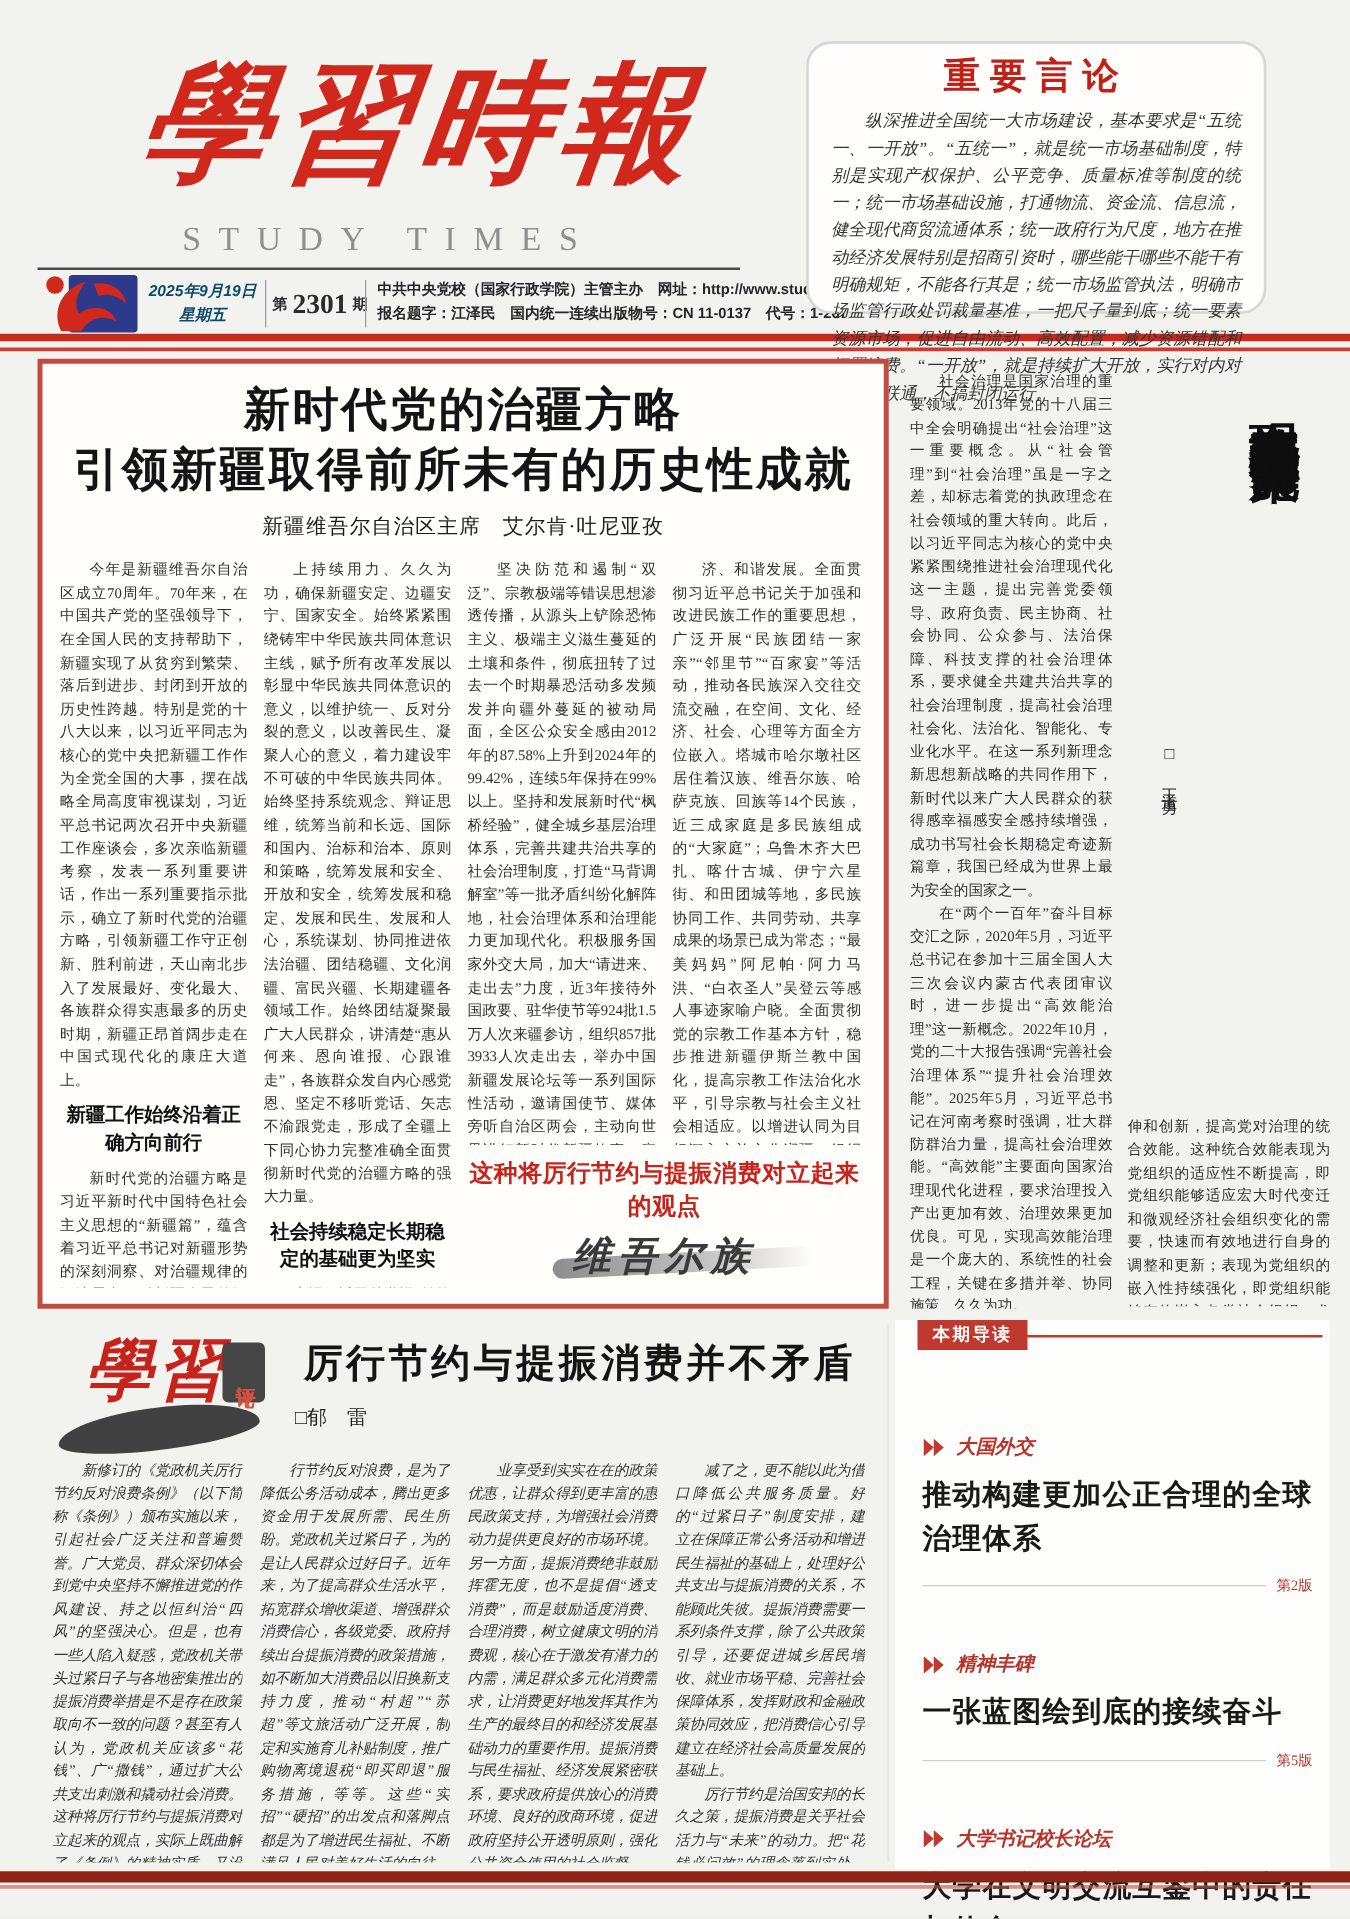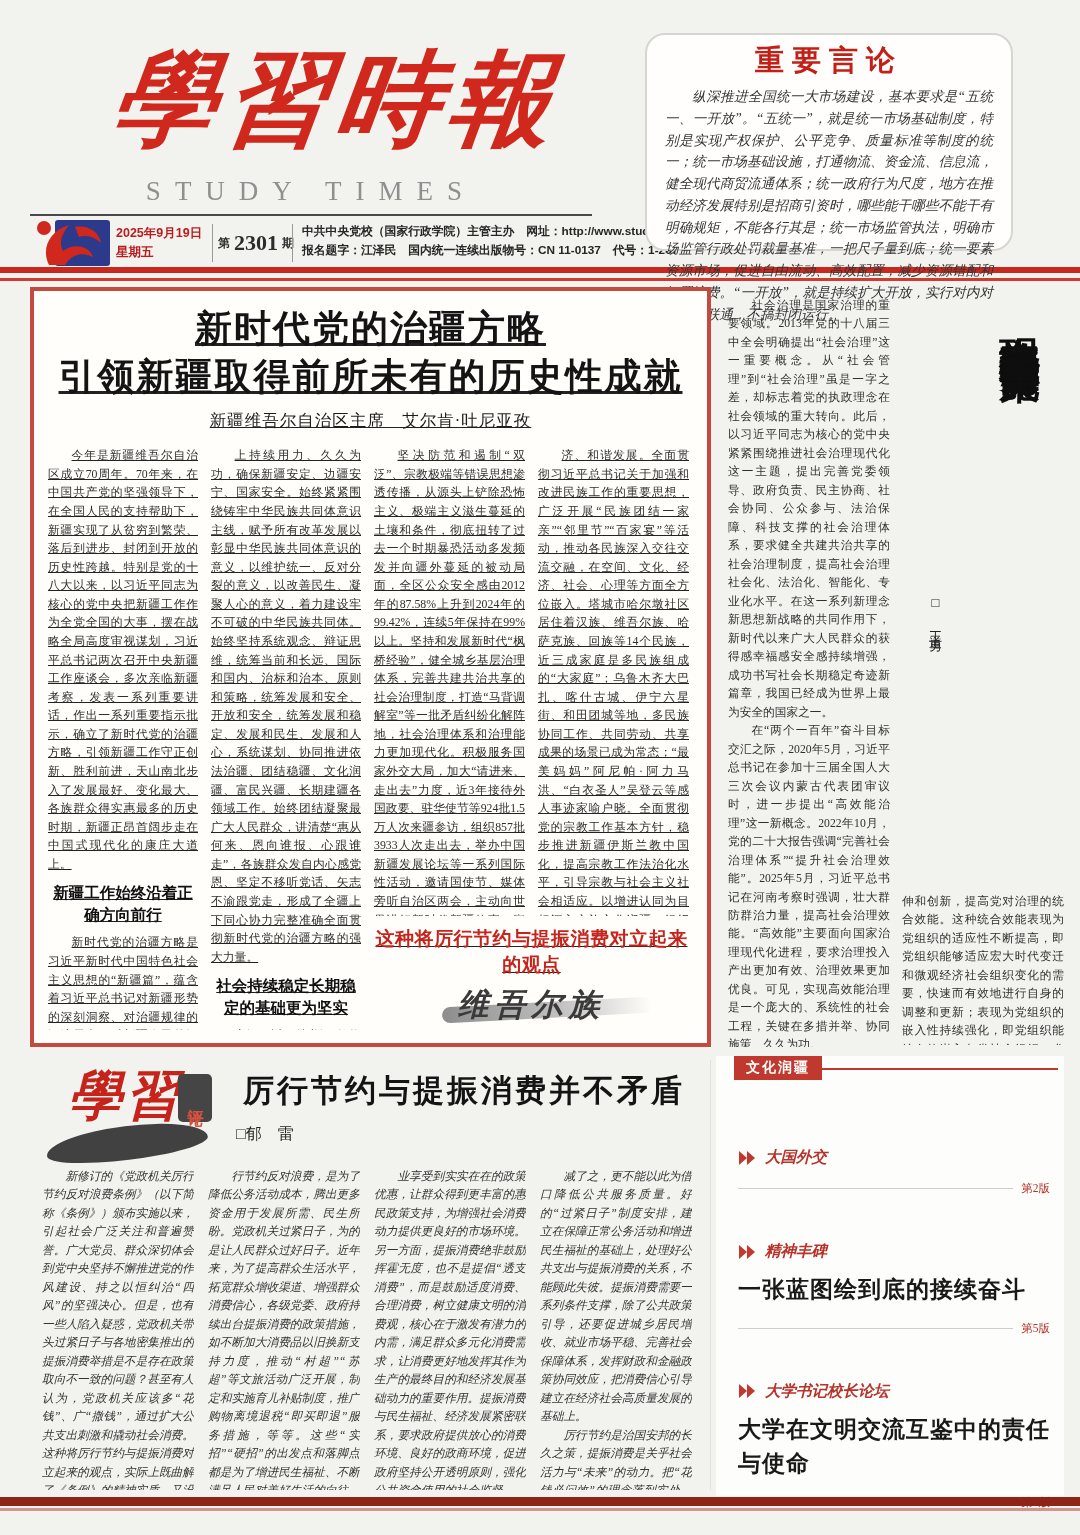--- a/index.html
+++ b/index.html
@@ -8,43 +8,43 @@
 
   
   .brand-title{position:absolute;left:112px;top:30px;width:470px;height:150px;
     font-size:104px;line-height:1.35;font-weight:900;color:#d0281c;letter-spacing:8px;
     transform:skewX(-7deg);font-style:italic;white-space:nowrap;}
   .brand-sub{position:absolute;left:30px;top:176px;width:562px;text-align:center;
     font-size:27px;letter-spacing:14px;color:#8f8f8f;font-weight:500;}
   .mast-rule{position:absolute;left:30px;top:214px;width:562px;height:2px;background:#4a4a4a;}
 
   .logo{position:absolute;left:35px;top:219px;width:76px;height:48px;}
-  .date-block{position:absolute;left:116px;top:224px;width:92px;text-align:left;
-    font-family:"Liberation Sans",sans-serif;font-weight:700;font-size:12.5px;line-height:1.55;color:#b91c1c;}
+  .date-block{position:absolute;left:116px;top:224px;width:92px;text-align:center;
+    font-family:"Liberation Sans",sans-serif;font-weight:700;font-size:12.5px;line-height:1.55;color:#0c4a6e;font-style:italic;}
   .info-div{position:absolute;top:224px;width:1px;height:38px;background:#9a9a9a;}
   .info-div.d1{left:212px;} .info-div.d2{left:292px;}
   .issue-block2{position:absolute;left:218px;top:230px;width:74px;text-align:center;color:#2c2c2c;white-space:nowrap;}
   .issue-block2 .small{font-family:"Liberation Sans",sans-serif;font-size:12px;font-weight:700;vertical-align:3px;}
   .issue-block2 .big{font-size:22px;font-weight:700;}
   .pub-block{position:absolute;left:302px;top:222px;width:392px;
     font-family:"Liberation Sans",sans-serif;font-weight:600;font-size:11.8px;line-height:1.62;color:#262626;white-space:nowrap;}
   .red-rule-thick{position:absolute;left:0;top:267px;width:1080px;height:6px;background:#c9281e;}
   .red-rule-thin{position:absolute;left:0;top:278px;width:1080px;height:3px;background:#cf3b30;}
 
   
   .quote-box{position:absolute;left:612px;top:33px;width:368px;height:218px;box-sizing:border-box;
     background:#fffefd;border:2px solid #d5d5d2;border-radius:20px;padding:6px 18px 0 18px;margin-left:33px;}
   .quote-title{text-align:center;color:#c220166;}
   .quote-title{color:#c22016;font-family:"Liberation Sans",sans-serif;font-weight:800;font-size:29px;letter-spacing:8px;}
   .quote-body{margin-top:5px;font-size:13.6px;line-height:1.6;text-align:justify;text-indent:2em;
     color:#343434;font-style:italic;}
 
   
   .lead-box{position:absolute;left:30px;top:287px;width:681px;height:760px;box-sizing:border-box;
-    background:#fffefb;border:4px solid #c24a40;padding:14px 14px 24px 14px;text-decoration:underline;}
+    background:#fffefb;border:4px solid #c24a40;padding:14px 14px 24px 14px;}
   .lead-h1{ text-align:center;font-weight:700;color:#141414;letter-spacing:2px;line-height:1.3;}
   .lead-h1 .l1{display:block;font-size:37px;}
   .lead-h1 .l2{display:block;font-size:37px;}
   .lead-byline{text-align:center;font-size:16.5px;margin-top:9px;color:#1c1c1c;letter-spacing:1px;}
   .lead-cols{display:flex;gap:13px;margin-top:14px;height:584px;overflow:hidden;}
   .lcol{width:150px;flex:none;overflow:hidden;font-size:11.8px;line-height:1.575;text-align:justify;color:#2f2f2f;}
   .lcol p{margin:0 0 1px 0;text-indent:2em;}
   .lsub{font-family:"Liberation Sans",sans-serif;font-size:15.5px;font-weight:700;line-height:1.42;
     margin:9px 0 7px 0;text-align:center;color:#101010;}
   .lead-rightwrap{width:315px;flex:none;display:flex;flex-direction:column;}
@@ -225,32 +225,33 @@
       </div>
       <div class="ca-col">
         <p>减了之，更不能以此为借口降低公共服务质量。好的“过紧日子”制度安排，建立在保障正常公务活动和增进民生福祉的基础上，处理好公共支出与提振消费的关系，不能顾此失彼。提振消费需要一系列条件支撑，除了公共政策引导，还要促进城乡居民增收、就业市场平稳、完善社会保障体系，发挥财政和金融政策协同效应，把消费信心引导建立在经济社会高质量发展的基础上。</p>
         <p>厉行节约是治国安邦的长久之策，提振消费是关乎社会活力与“未来”的动力。把“花钱必问效”的理念落到实处，把省下来的增量用于惠民生，让中国经济大盘更加平稳，更有活力。</p>
       </div>
     </div>
   </div>
 
   <div class="v-div"></div>
   <div class="guide-box">
-    <div class="gd-tab">文化润疆</div>
+    <div class="gd-tab">本期导读</div>
     <div class="gd-tabline"></div>
     <div class="gd-items">
 
       <div class="gd-item">
         <div class="gd-cat">
           <svg width="18" height="14" viewBox="0 0 18 14">
               <path d="M1,0 L9,7 L1,14 Z" fill="#c0392f"></path>
               <path d="M9,0 L17,7 L9,14 Z" fill="#c0392f"></path>
             </svg>
           <span>大国外交</span>
         </div>
+        <div class="gd-title">推动构建更加公正合理的全球治理体系</div>
         <div class="gd-rulerow">
           <div class="gd-line"></div>
           <div class="gd-page">第2版</div>
         </div>
       </div>
 
       <div class="gd-item">
         <div class="gd-cat">
           <svg width="18" height="14" viewBox="0 0 18 14">
               <path d="M1,0 L9,7 L1,14 Z" fill="#c0392f"></path>

